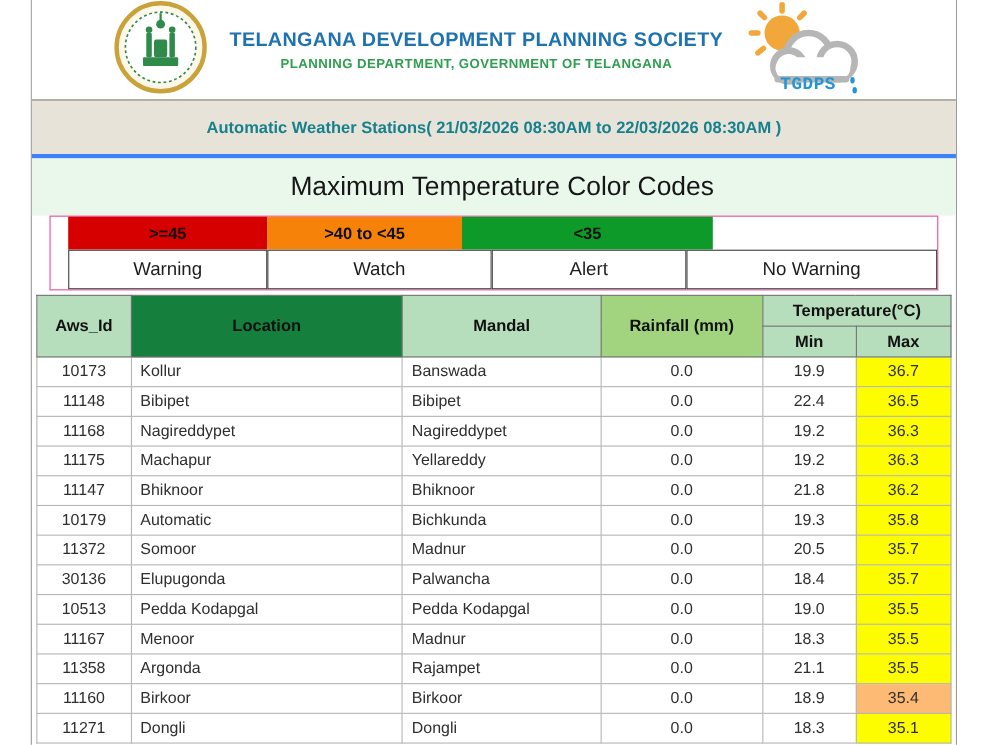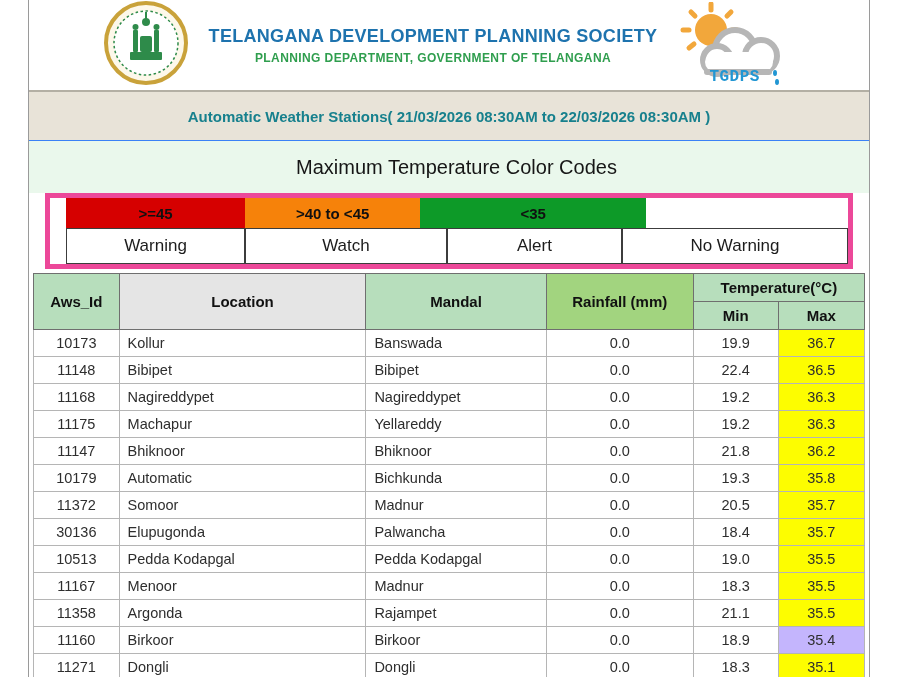--- a/index.html
+++ b/index.html
@@ -23,30 +23,30 @@
   .weather-logo{position:relative;width:118px;height:86px;flex:0 0 auto;font-family:Liberation Mono, monospace;}
   .weather-logo .tgdps{
     position:absolute;left:32px;bottom:2px;font-size:16px;font-weight:bold;color:#2196d3;
     letter-spacing:.5px;
   }
   .drop{position:absolute;width:4px;height:6px;border-radius:50%;background:#2196d3;}
   .drop1{left:96px;bottom:12px;}
   .drop2{left:98px;bottom:3px;}
   
   .aws-banner{
-    height:48px;border-bottom:1px solid #3b82f6;display:flex;align-items:center;
+    height:48px;border-bottom:4px solid #3b82f6;display:flex;align-items:center;
     justify-content:center;font-size:15px;font-weight:bold;
   }
   
   .section-title{
     height:52px;display:flex;align-items:center;justify-content:center;
-    font-size:20px;color:#161616;padding-left:15px;
-  }
-  
-  .legend{margin:0 16px;border:5px solid #ec4899;padding-left:16px;}
+    font-size:24px;color:#161616;padding-left:15px;
+  }
+  
+  .legend{margin:0 16px;border:1px solid #ec4899;padding-left:16px;}
   .legend-row,.legend-labels{display:flex;}
   .legend-row{height:30px;}
   .legend-labels{height:36px;}
   .lg-c{display:flex;align-items:center;justify-content:center;box-sizing:border-box;}
   .lg-range{font-size:15px;font-weight:bold;color:#101010;}
   .lg-label{font-size:17px;color:#1c1c1c;border:1px solid #3c3c3c;background:#ffffff;}
   .w1{width:22.9%;} .w2{width:22.4%;} .w3{width:25.8%;} .w4{width:28.9%;}
   .gap{height:4px;}
   
   table.aws{
@@ -139,21 +139,21 @@
       <col style="width:10.3%">
         <col style="width:29.7%">
         <col style="width:21.7%">
       <col style="width:17.7%">
         <col style="width:10.2%">
         <col style="width:10.4%">
     </colgroup>
     <thead>
       <tr>
         <th rowspan="2" style="background-color: rgb(183, 222, 188);">Aws_Id</th>
-        <th rowspan="2" style="background-color: #e5e5e5;">Location</th>
+        <th rowspan="2" style="background-color: #15803d;">Location</th>
         <th rowspan="2" style="background-color: rgb(183, 222, 188);">Mandal</th>
         <th rowspan="2" style="background-color: rgb(162, 212, 127);">Rainfall (mm)</th>
         <th colspan="2" style="background-color: rgb(183, 222, 188);">Temperature(°C)</th>
       </tr>
       <tr>
         <th style="background-color: rgb(183, 222, 188);">Min</th>
         <th style="background-color: rgb(183, 222, 188);">Max</th>
       </tr>
     </thead>
     <tbody>
@@ -244,21 +244,21 @@
           <td class="c-num">0.0</td>
           <td class="c-num">21.1</td>
           <td class="c-max" style="background-color: rgb(253, 253, 0);">35.5</td>
         </tr>
         <tr>
           <td class="c-id">11160</td>
           <td class="c-txt">Birkoor</td>
           <td class="c-txt">Birkoor</td>
           <td class="c-num">0.0</td>
           <td class="c-num">18.9</td>
-          <td class="c-max" style="background-color: #c4b5fd;">35.4</td>
+          <td class="c-max" style="background-color: #fdba74;">35.4</td>
         </tr>
         <tr>
           <td class="c-id">11271</td>
           <td class="c-txt">Dongli</td>
           <td class="c-txt">Dongli</td>
           <td class="c-num">0.0</td>
           <td class="c-num">18.3</td>
           <td class="c-max" style="background-color: rgb(253, 253, 0);">35.1</td>
         </tr>
       </tbody>

